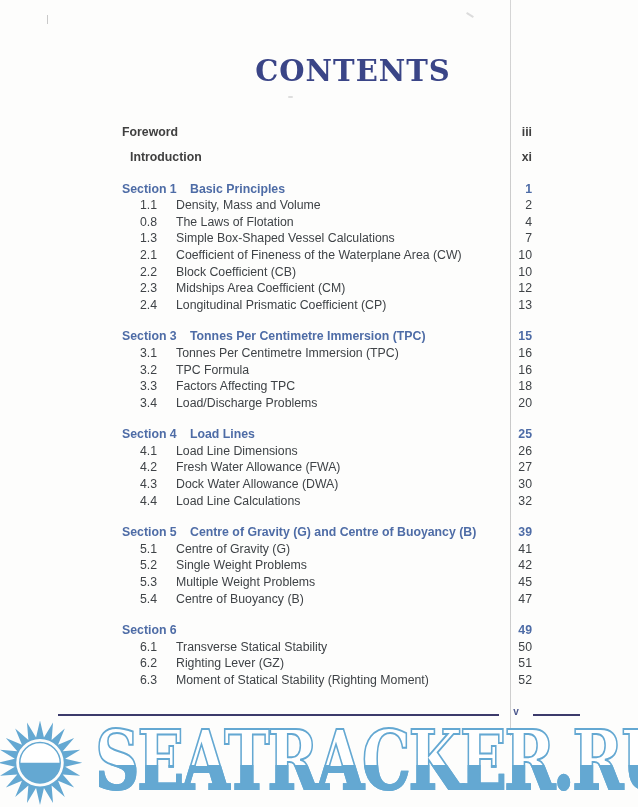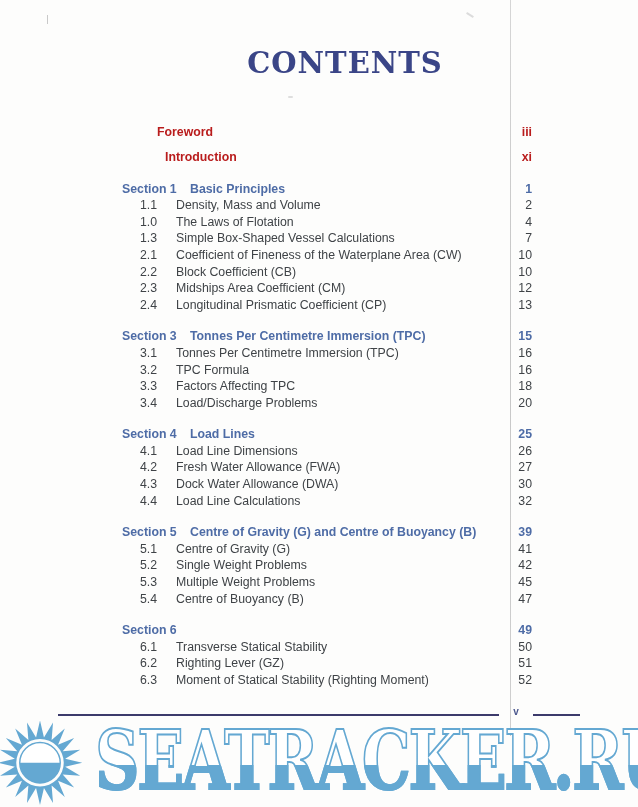--- a/index.html
+++ b/index.html
@@ -12,28 +12,28 @@
   .scan-line-v{position:absolute;left:510px;top:0;width:1px;height:736px;
     background:linear-gradient(180deg,#d6d6d6,#c6c6c6 40%,#cfcfcf);}
   .artifact-tick{position:absolute;left:47px;top:15px;width:1px;height:9px;background:#c9c9c9;}
   .artifact-dash{position:absolute;left:466px;top:14px;width:8px;height:2px;background:#dcdcdc;transform:rotate(32deg);}
   .artifact-speck{position:absolute;left:288px;top:96px;width:5px;height:2px;background:#dedede;border-radius:2px;}
 
   
   .doc-title{
     position:absolute;top:42px;left:341px;transform:translateX(-50%);
     font-family:"DejaVu Serif", serif;font-weight:bold;font-size:29px;
-    letter-spacing:1px;color:#3a4587;white-space:nowrap;margin:4px;
+    letter-spacing:1px;color:#3a4587;white-space:nowrap;margin:12px;
   }
 
   
   .toc{position:absolute;left:122px;top:124px;width:410px;}
   .row{display:flex;align-items:baseline;height:16.6px;line-height:16.6px;
     font-size:12.3px;color:#3f4347;white-space:nowrap;}
-  .row.fm{font-weight:bold;color:#b91c1c;margin-left:35px;}
+  .row.fm{font-weight:bold;color:#404040;}
   .row + .row.fm{margin-top:8.4px;padding-left:8px;}
   .row.head{font-weight:bold;color:#4e6ca6;margin-top:15px;}
   .sec-label{width:68px;flex:none;}
   .num{width:36px;flex:none;padding-left:18px;}
   .item-title{flex:none;text-align:right;}
   .pg{margin-left:auto;text-align:center;flex:none;}
 
   
   .foot-line1{position:absolute;left:58px;top:714px;width:441px;height:2px;background:#3c3a6b;}
   .foot-line2{position:absolute;left:533px;top:714px;width:47px;height:2px;background:#3c3a6b;}
@@ -78,21 +78,21 @@
       <span class="sec-label">Section 1</span>
       <span class="sec-title">Basic Principles</span>
       <span class="pg">1</span>
     </div>
     <div class="row item">
       <span class="num">1.1</span>
       <span class="item-title">Density, Mass and Volume</span>
       <span class="pg">2</span>
     </div>
     <div class="row item">
-      <span class="num">1.0</span>
+      <span class="num">0.8</span>
       <span class="item-title">The Laws of Flotation</span>
       <span class="pg">4</span>
     </div>
     <div class="row item">
       <span class="num">1.3</span>
       <span class="item-title">Simple Box-Shaped Vessel Calculations</span>
       <span class="pg">7</span>
     </div>
     <div class="row item">
       <span class="num">2.1</span>

